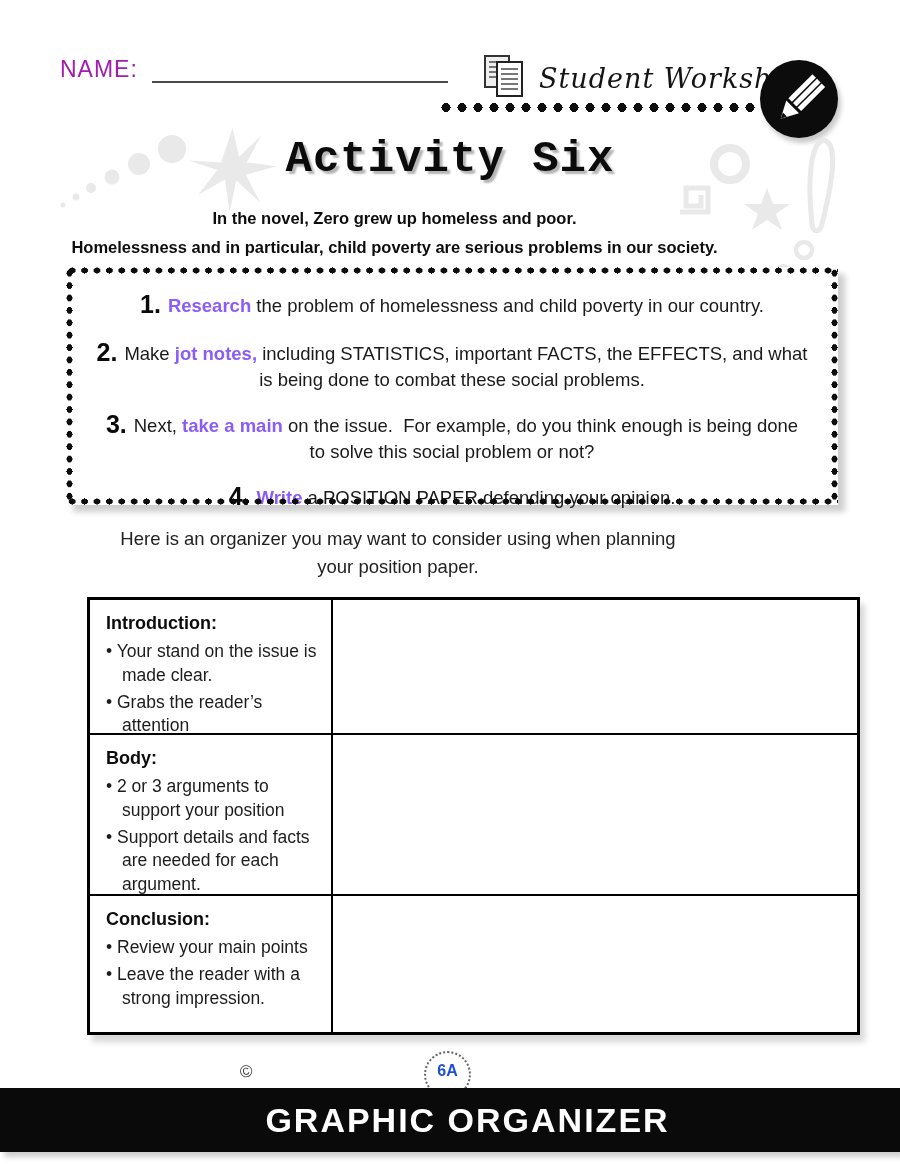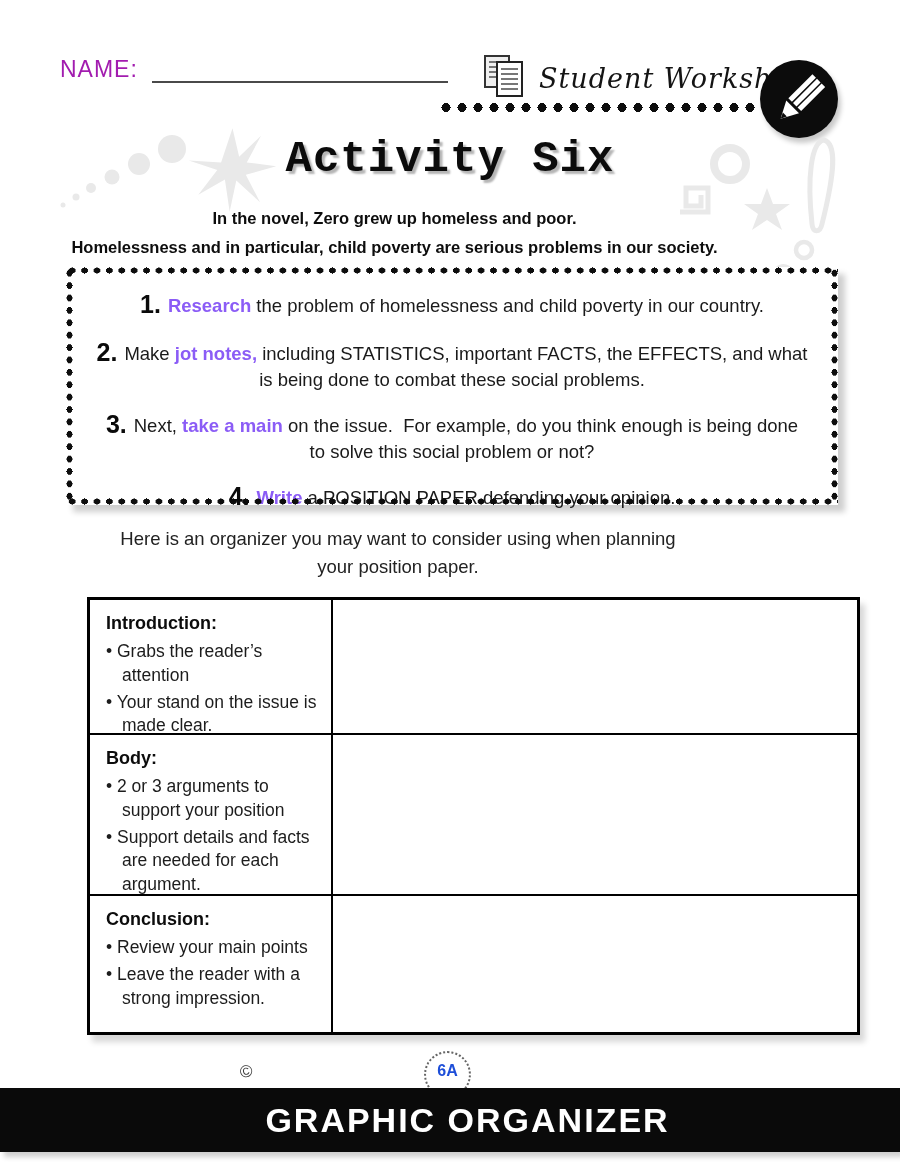--- a/index.html
+++ b/index.html
@@ -218,22 +218,22 @@
 <div class="hint">
   <div>Here is an organizer you may want to consider using when planning</div>
   <div>your position paper.</div>
 </div>
 
 <div class="otable">
   <div class="ocell">
     <div class="cell-inner">
       <div class="cell-heading">Introduction:</div>
       <ul class="cell-bullets">
+        <li>Your stand on the issue is made clear.</li>
         <li>Grabs the reader’s attention</li>
-        <li>Your stand on the issue is made clear.</li>
       </ul>
     </div>
   </div>
   <div class="ocell last-col"></div>
 
   <div class="ocell">
     <div class="cell-inner">
       <div class="cell-heading">Body:</div>
       <ul class="cell-bullets">
         <li>2 or 3 arguments to support your position</li>

